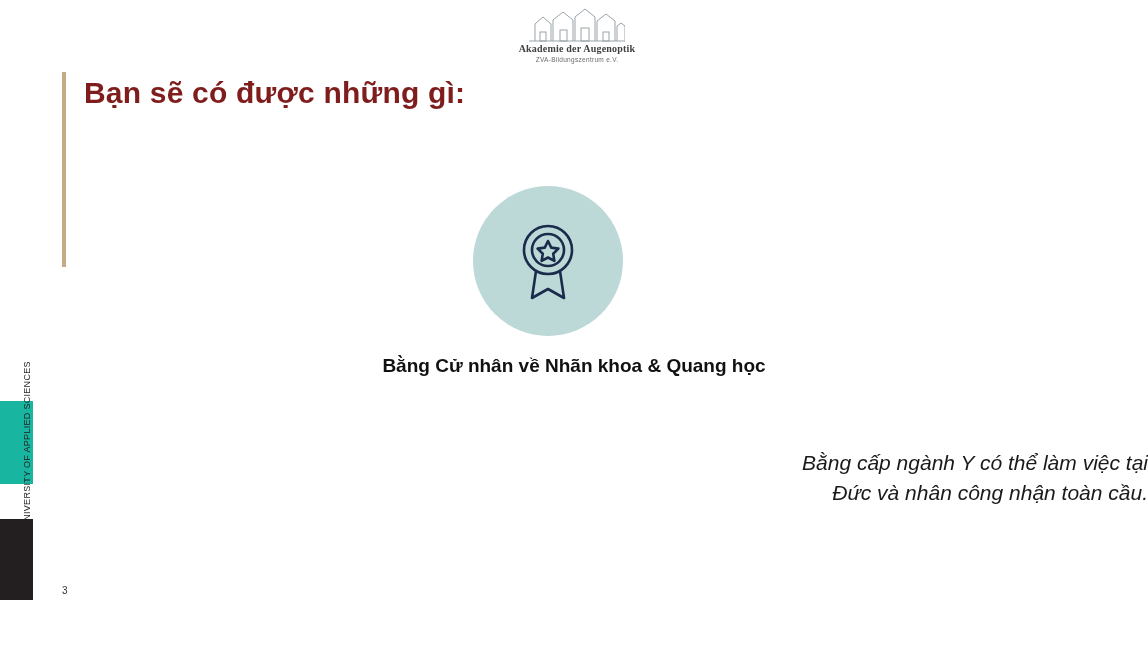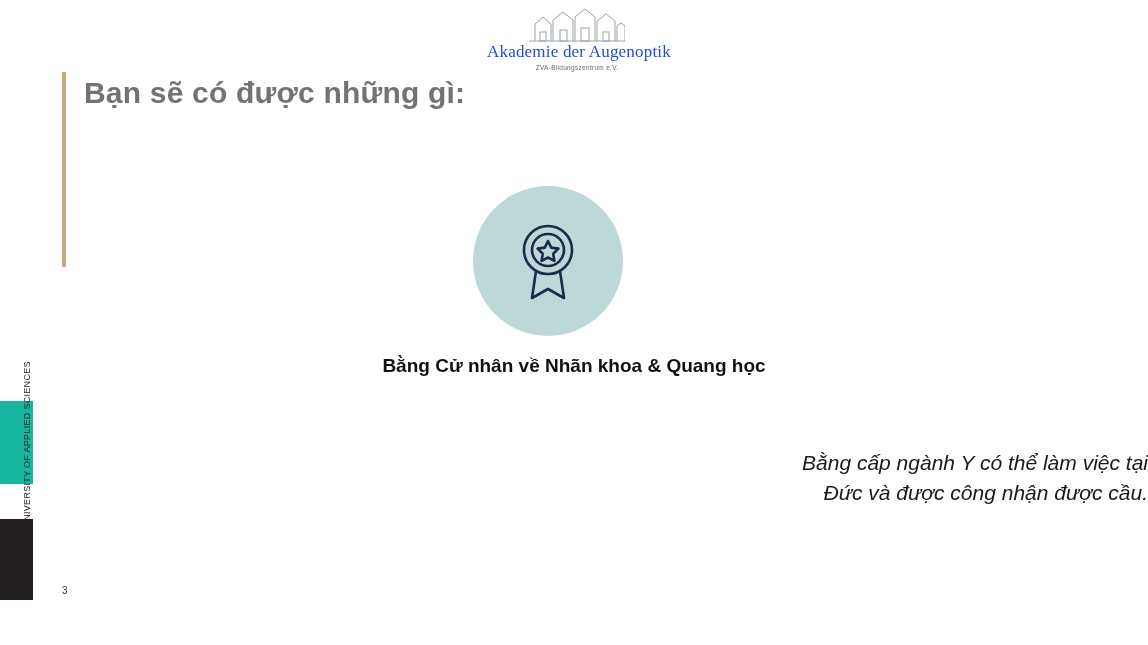--- a/index.html
+++ b/index.html
@@ -31,26 +31,27 @@
     color: #4a4a4a;
   }
   .logo-mark {
     display: block;
     margin: 0 auto;
     width: 96px;
     height: 34px;
   }
   .logo-title {
     font-family: "Liberation Serif", serif;
-    font-size: 17px;
+    font-size: 10px;
     letter-spacing: 0.2px;
-    color: #1d4ed8;
+    color: #404040;
     line-height: 1.1;
     margin-top: 1px;
     white-space: nowrap;
+    font-weight: bold;
   }
   .logo-sub {
     font-family: "Liberation Sans", sans-serif;
     font-size: 6.5px;
     color: #6a6a6a;
     letter-spacing: 0.3px;
     margin-top: 2px;
     white-space: nowrap;
   }
 
@@ -62,21 +63,21 @@
     width: 4px;
     height: 195px;
     background: #c4ab86;
   }
   .slide-title {
     position: absolute;
     left: 84px;
     top: 76px;
     font-size: 30px;
     font-weight: bold;
-    color: #737373;
+    color: #7f1d1d;
     letter-spacing: 0.2px;
     white-space: nowrap;
   }
 
   
   .badge-circle {
     position: absolute;
     left: 473px;
     top: 186px;
     width: 150px;
@@ -210,21 +211,21 @@
       <circle cx="37" cy="28" r="16"></circle>
       <path d="M37 19 l3.2 6.6 7.2 1 -5.2 5.1 1.2 7.2 -6.4 -3.4 -6.4 3.4 1.2 -7.2 -5.2 -5.1 7.2 -1 Z"></path>
       <path d="M25 49 L21 76 L37 67 L53 76 L49 49"></path>
     </svg>
   </div>
 
   <div class="headline">Bằng Cử nhân về Nhãn khoa &amp; Quang học</div>
 
   <div class="subtext">
     <span class="line">Bằng cấp ngành Y có thể làm việc tại</span>
-    <span class="line">Đức và được công nhận được cầu.</span>
+    <span class="line">Đức và nhân công nhận toàn cầu.</span>
   </div>
 
   <div class="brand-block">
     <div class="brand-teal"></div>
     <div class="brand-dark"></div>
   </div>
   <div class="brand-text">
     <span class="rot">
       <span class="brand-name">FH AACHEN</span>
       <span class="brand-tag">UNIVERSITY OF APPLIED SCIENCES</span>

